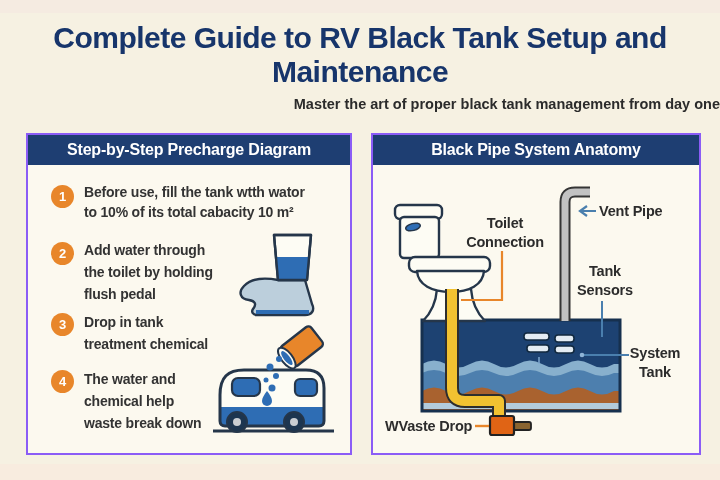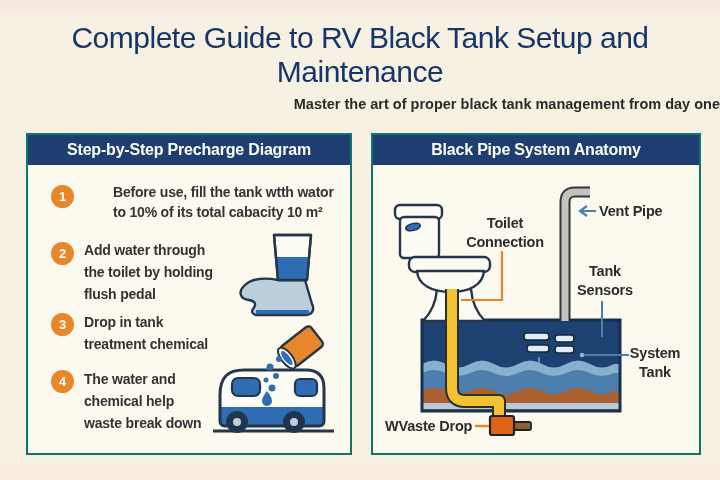--- a/index.html
+++ b/index.html
@@ -9,53 +9,53 @@
     font-family: "Liberation Sans", sans-serif;
   }
   .edge-strip { position:absolute; left:0; width:720px; }
   .edge-strip.top { top:0; height:13px; background:#f5ebe1; }
   .edge-strip.bottom { top:464px; height:16px; background:#f8ecdf; }
 
   .main-title {
     position:absolute; top:21px; left:0; width:720px;
     text-align:center; white-space:pre-line;
     color: var(--title-navy, #17356b);
-    font-size:30px; font-weight:normal; line-height:34px; letter-spacing:-0.5px;
+    font-size:30px; font-weight:bold; line-height:34px; letter-spacing:-0.5px;
   }
   .subtitle {
     position:absolute; top:96px; left:0; width:720px;
     text-align:right; color:#2b2b2b;
     font-size:14.5px; font-weight:bold;
   }
 
   .panel {
     position:absolute; top:133px; height:318px;
     background: var(--panel-bg, #fcf9ef);
-    border:2px solid #0f766e;
+    border:2px solid #8b5cf6;
   }
   .panel.left  { left:26px;  width:322px; }
   .panel.right { left:371px; width:326px; }
   .panel-header {
     height:30px; line-height:30px; text-align:center;
     background: var(--navy, #1e3e72); color:#ffffff;
     font-size:16px; font-weight:bold; letter-spacing:-0.2px;
   }
   .panel-body { position:relative; height:288px; }
 
   .step-num {
     position:absolute; left:23px; width:23px; height:23px; border-radius:50%;
     background: var(--orange, #e8862a); color:#fff;
     font-size:13px; font-weight:bold; line-height:23px; text-align:center;
   }
   .step-text {
     position:absolute; left:56px; white-space:pre;
     color: var(--text-dark, #333333);
     font-size:14px; font-weight:bold; line-height:22px; letter-spacing:-0.2px;
   }
-  .step-text.tight { line-height:20px;margin-left:29px; }
+  .step-text.tight { line-height:20px; }
 
   .illus { position:absolute; }
 
   .lbl {
     position:absolute; white-space:pre; text-align:center;
     color:#2c2c2c; font-size:14.5px; font-weight:bold; line-height:19px; letter-spacing:-0.2px;
   }
 
   
   .ink   { stroke:#25364a; stroke-width:2.4; stroke-linejoin:round; stroke-linecap:round; }

